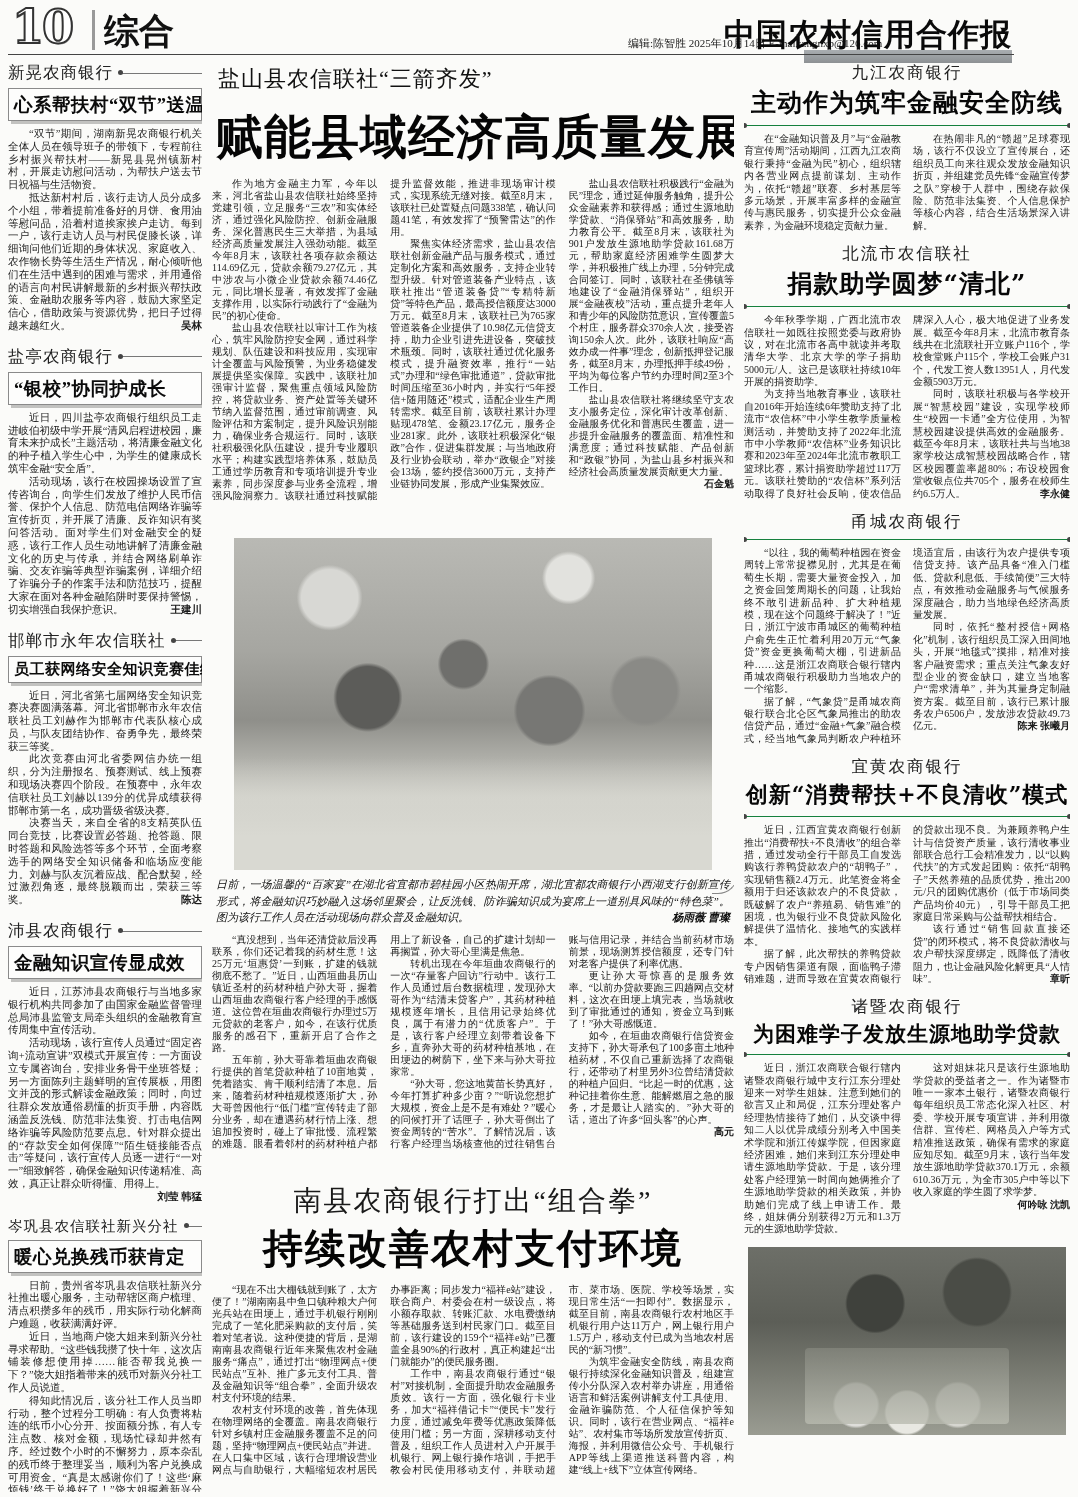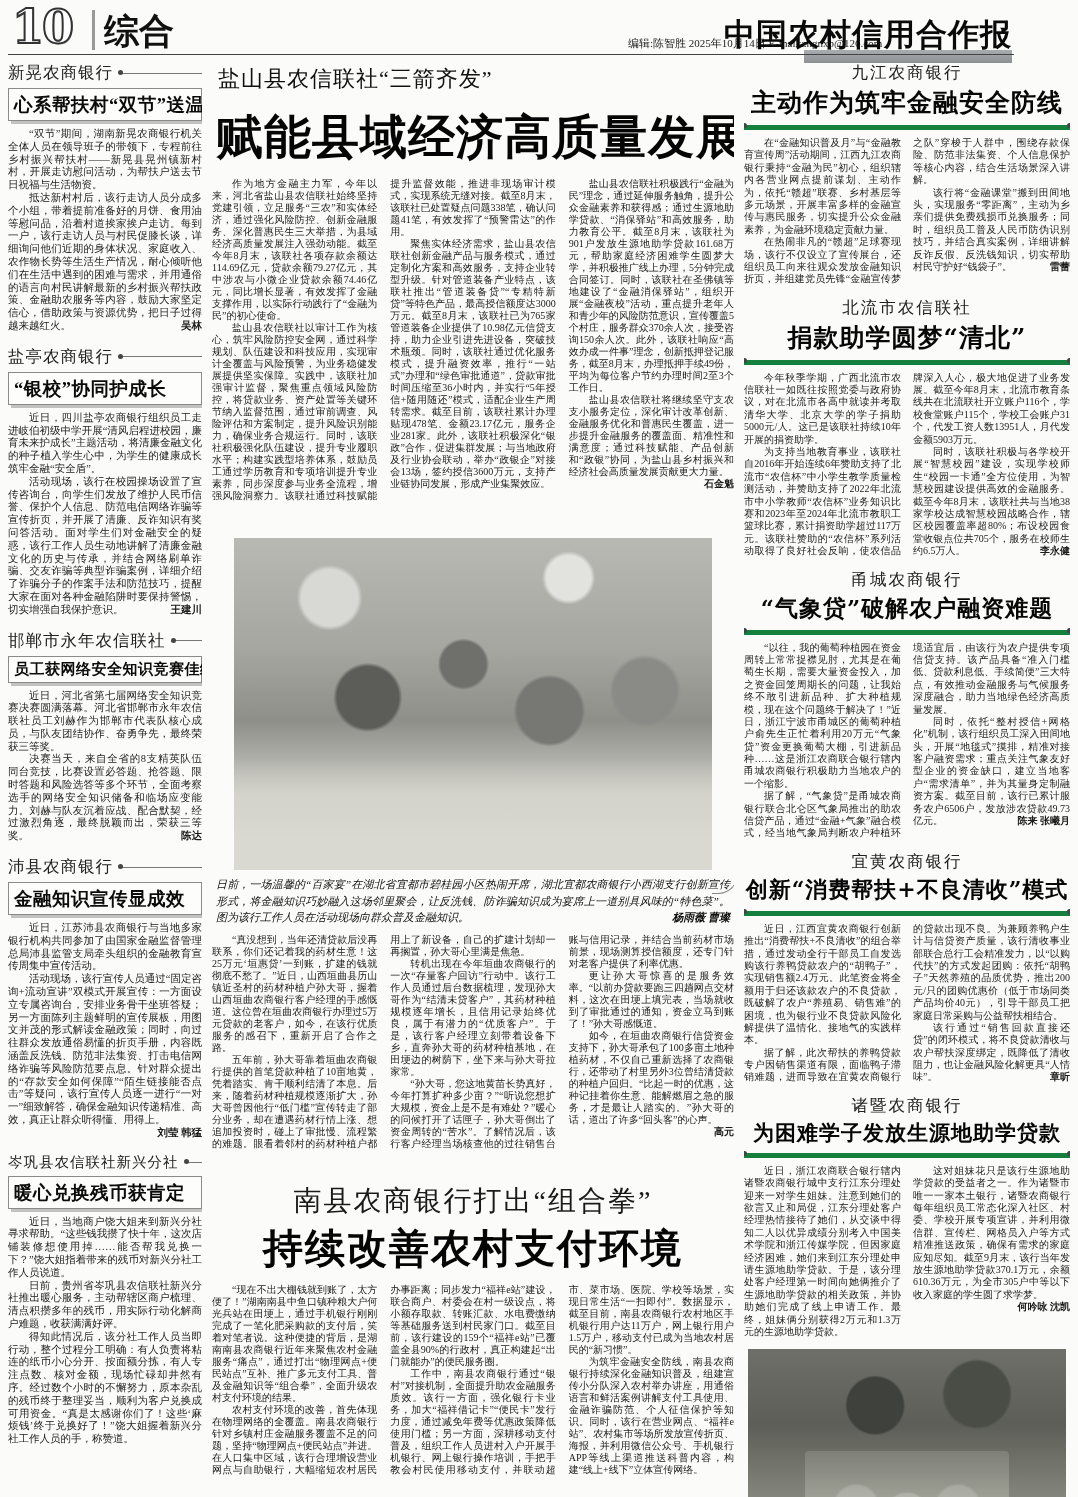--- a/index.html
+++ b/index.html
@@ -65,21 +65,21 @@
   .m1-head { display:flex; align-items:baseline; gap:18px; margin:10px 0 7px 4px; white-space:nowrap; }
   .m1-kicker { font-size:21px; color:#222; letter-spacing:1px; }
   .m1-headline { font-size:36px; font-weight:900; color:#060606; letter-spacing:2px; font-family:"DejaVu Serif",serif; }
   .m1-body { column-count:3; column-gap:13px; height:238px; overflow:hidden; }
   
   .m2-kicker { text-align:center; font-size:28px; color:#1a1a1a; margin-top:10px; letter-spacing:2px; }
   .m2-headline { text-align:center; font-size:40px; font-weight:900; color:#050505; margin:1px 0 8px; letter-spacing:2px; font-family:"DejaVu Serif",serif; }
   .m2-body { column-count:3; column-gap:13px; height:198px; overflow:hidden; }
   
   .ra { margin-bottom:11px; }
-  .ra-head { text-align:center; position:relative; border-bottom:5px solid #15803d; padding-bottom:6px; margin-bottom:7px; }
+  .ra-head { text-align:center; position:relative; border-bottom:1px solid #15803d; padding-bottom:6px; margin-bottom:7px; }
   .ra-head::before, .ra-head::after { content:""; position:absolute; width:5px; height:5px; border-radius:50%; background:#444; bottom:-3px; }
   .ra-head::before { left:-2px; } .ra-head::after { right:-2px; }
   .ra-kicker { font-size:16.5px; color:#222; letter-spacing:2px; }
   .ra-headline { font-size:25px; font-weight:900; color:#070707; letter-spacing:1px; margin-top:2px; white-space:nowrap; font-family:"DejaVu Serif",serif;text-align:center; }
   .ra-body { column-count:2; column-gap:12px; }
   .ra-body p { font-size:10px; line-height:1.24; text-align:justify; text-indent:2em; color:#1b1b1b; }
   
   .rp { margin-top:4px; }
   .rp-photo {
     width:318px; height:188px; margin:0 auto; position:relative; overflow:hidden;
@@ -132,20 +132,21 @@
     </div>
   </div>
   <div class="la">
     <div class="la-kicker">
         <span>邯郸市永年农信联社</span>
         <span class="krule"></span>
       </div>
     <div class="la-headline" style="font-size:15px;">员工获网络安全知识竞赛佳绩</div>
     <div class="body-txt">
       <p>近日，河北省第七届网络安全知识竞赛决赛圆满落幕。河北省邯郸市永年农信联社员工刘赫作为邯郸市代表队核心成员，与队友团结协作、奋勇争先，最终荣获三等奖。</p>
+      <p>此次竞赛由河北省委网信办统一组织，分为注册报名、预赛测试、线上预赛和现场决赛四个阶段。在预赛中，永年农信联社员工刘赫以139分的优异成绩获得邯郸市第一名，成功晋级省级决赛。</p>
       <p class="clearfix"><span>决赛当天，来自全省的8支精英队伍同台竞技，比赛设置必答题、抢答题、限时答题和风险选答等多个环节，全面考察选手的网络安全知识储备和临场应变能力。刘赫与队友沉着应战、配合默契，经过激烈角逐，最终脱颖而出，荣获三等奖。</span><span class="author">陈达</span></p>
     </div>
   </div>
   <div class="la">
     <div class="la-kicker">
         <span>沛县农商银行</span>
         <span class="krule"></span>
       </div>
     <div class="la-headline">金融知识宣传显成效</div>
     <div class="body-txt">
@@ -153,22 +154,22 @@
       <p class="clearfix"><span>活动现场，该行宣传人员通过“固定咨询+流动宣讲”双模式开展宣传：一方面设立专属咨询台，安排业务骨干坐班答疑；另一方面陈列主题鲜明的宣传展板，用图文并茂的形式解读金融政策；同时，向过往群众发放通俗易懂的折页手册，内容既涵盖反洗钱、防范非法集资、打击电信网络诈骗等风险防范要点息。针对群众提出的“存款安全如何保障”“陌生链接能否点击”等疑问，该行宣传人员逐一进行“一对一”细致解答，确保金融知识传递精准、高效，真正让群众听得懂、用得上。</span><span class="author">刘莹 韩猛</span></p>
     </div>
   </div>
   <div class="la">
     <div class="la-kicker" style="font-size:14.5px;">
         <span>岑巩县农信联社新兴分社</span>
         <span class="krule"></span>
       </div>
     <div class="la-headline">暖心兑换残币获肯定</div>
     <div class="body-txt">
+      <p>日前，贵州省岑巩县农信联社新兴分社推出暖心服务，主动帮辖区商户梳理、清点积攒多年的残币，用实际行动化解商户难题，收获满满好评。</p>
       <p>近日，当地商户饶大姐来到新兴分社寻求帮助。“这些钱我攒了快十年，这次店铺装修想使用掉……能否帮我兑换一下？”饶大姐指着带来的残币对新兴分社工作人员说道。</p>
-      <p>日前，贵州省岑巩县农信联社新兴分社推出暖心服务，主动帮辖区商户梳理、清点积攒多年的残币，用实际行动化解商户难题，收获满满好评。</p>
       <p class="clearfix"><span>得知此情况后，该分社工作人员当即行动，整个过程分工明确：有人负责将粘连的纸币小心分开、按面额分拣，有人专注点数、核对金额，现场忙碌却井然有序。经过数个小时的不懈努力，原本杂乱的残币终于整理妥当，顺利为客户兑换成可用资金。“真是太感谢你们了！这些‘麻烦钱’终于兑换好了！”饶大姐握着新兴分社工作人员的手，称赞道。</span></p>
     </div>
   </div>
 </div>
 
 <div class="col-mid">
   <div>
     <div class="main-kicker">盐山县农信联社“三箭齐发”</div>
     <div class="main-headline">赋能县域经济高质量发展</div>
     <div class="main-body">
@@ -211,40 +212,38 @@
 
 <div class="col-right">
   <div class="ra">
     <div class="ra-head">
       <div class="ra-kicker">九江农商银行</div>
       <div class="ra-headline">主动作为筑牢金融安全防线</div>
     </div>
     <div class="ra-body">
       <p>在“金融知识普及月”与“金融教育宣传周”活动期间，江西九江农商银行秉持“金融为民”初心，组织辖内各营业网点提前谋划、主动作为，依托“赣超”联赛、乡村基层等多元场景，开展丰富多样的金融宣传与惠民服务，切实提升公众金融素养，为金融环境稳定贡献力量。</p>
       <p>在热闹非凡的“赣超”足球赛现场，该行不仅设立了宣传展台，还组织员工向来往观众发放金融知识折页，并组建党员先锋“金融宣传梦之队”穿梭于人群中，围绕存款保险、防范非法集资、个人信息保护等核心内容，结合生活场景深入讲解。</p>
-      <p class="clearfix"><span>该行将“金融课堂”搬到田间地头，实现服务“零距离”，主动为乡亲们提供免费残损币兑换服务；同时，组织员工普及人民币防伪识别技巧，并结合真实案例，详细讲解反诈反假、反洗钱知识，切实帮助村民守护好“钱袋子”。</span><span class="author">雷蕾</span></p>
     </div>
   </div>
 
   <div class="ra">
     <div class="ra-head">
       <div class="ra-kicker">北流市农信联社</div>
       <div class="ra-headline">捐款助学圆梦“清北”</div>
     </div>
     <div class="ra-body">
       <p>今年秋季学期，广西北流市农信联社一如既往按照党委与政府协议，对在北流市各高中就读并考取清华大学、北京大学的学子捐助5000元/人。这已是该联社持续10年开展的捐资助学。</p>
       <p>为支持当地教育事业，该联社自2016年开始连续6年赞助支持了北流市“农信杯”中小学生教学质量检测活动，并赞助支持了2022年北流市中小学教师“农信杯”业务知识比赛和2023年至2024年北流市教职工篮球比赛，累计捐资助学超过117万元。该联社赞助的“农信杯”系列活动取得了良好社会反响，使农信品牌深入人心，极大地促进了业务发展。截至今年8月末，北流市教育条线共在北流联社开立账户116个，学校食堂账户115个，学校工会账户31个，代发工资人数13951人，月代发金额5903万元。</p>
       <p class="clearfix"><span>同时，该联社积极与各学校开展“智慧校园”建设，实现学校师生“校园一卡通”全方位使用，为智慧校园建设提供高效的金融服务。截至今年8月末，该联社共与当地38家学校达成智慧校园战略合作，辖区校园覆盖率超80%；布设校园食堂收银点位共705个，服务在校师生约6.5万人。</span><span class="author">李永健</span></p>
     </div>
   </div>
 
   <div class="ra">
     <div class="ra-head">
       <div class="ra-kicker">甬城农商银行</div>
-      <div class="ra-headline" style="font-size:23px;">“气象贷”破解农户融资难题</div>
     </div>
     <div class="ra-body">
       <p>“以往，我的葡萄种植园在资金周转上常常捉襟见肘，尤其是在葡萄生长期，需要大量资金投入，加之资金回笼周期长的问题，让我始终不敢引进新品种、扩大种植规模，现在这个问题终于解决了！”近日，浙江宁波市甬城区的葡萄种植户俞先生正忙着利用20万元“气象贷”资金更换葡萄大棚，引进新品种……这是浙江农商联合银行辖内甬城农商银行积极助力当地农户的一个缩影。</p>
       <p>据了解，“气象贷”是甬城农商银行联合北仑区气象局推出的助农信贷产品，通过“金融+气象”融合模式，经当地气象局判断农户种植环境适宜后，由该行为农户提供专项信贷支持。该产品具备“准入门槛低、贷款利息低、手续简便”三大特点，有效推动金融服务与气候服务深度融合，助力当地绿色经济高质量发展。</p>
       <p class="clearfix"><span>同时，依托“整村授信+网格化”机制，该行组织员工深入田间地头，开展“地毯式”摸排，精准对接客户融资需求；重点关注气象友好型企业的资金缺口，建立当地客户“需求清单”，并为其量身定制融资方案。截至目前，该行已累计服务农户6506户，发放涉农贷款49.73亿元。</span><span class="author">陈来 张曦月</span></p>
     </div>
   </div>
 
   <div class="ra">
     <div class="ra-head">

